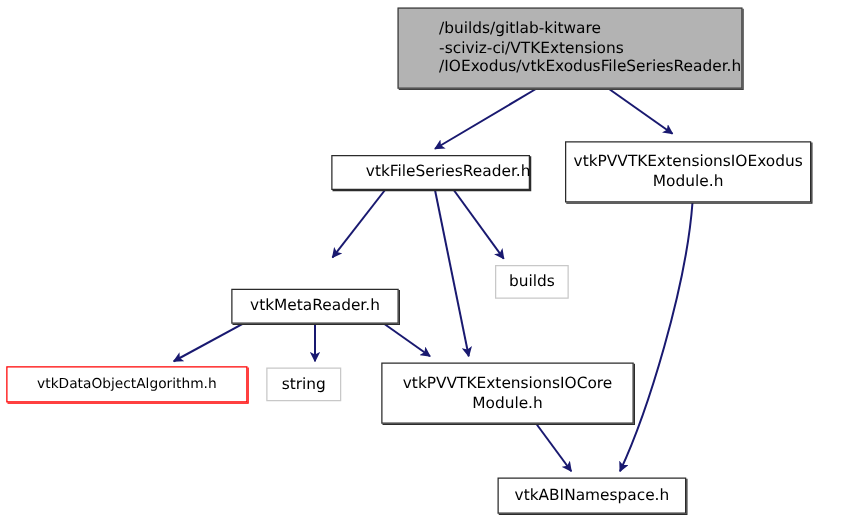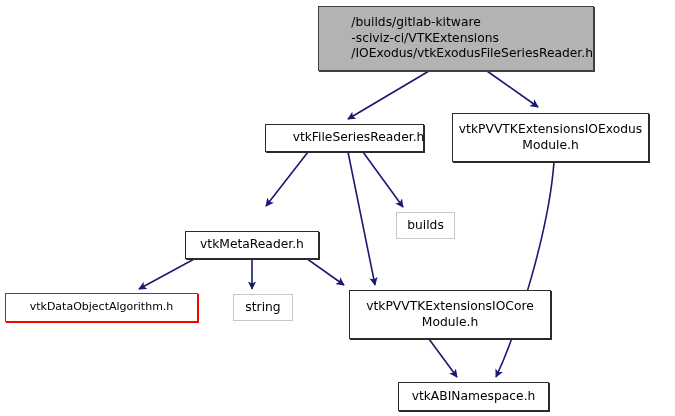--- a/index.html
+++ b/index.html
@@ -92,19 +92,19 @@
   <div id="nodes">
       <div class="node root" style="left: 318px; top: 6px; width: 276px; height: 65px;"><span class="node-label">/builds/gitlab-kitware
 -sciviz-ci/VTKExtensions
 /IOExodus/vtkExodusFileSeriesReader.h</span></div>
       <div class="node normal" style="left: 265px; top: 124px; width: 159px; height: 28px; padding-left: 28px;"><span class="node-label">vtkFileSeriesReader.h</span></div>
       <div class="node normal" style="left: 452px; top: 113px; width: 197px; height: 49px;"><span class="node-label">vtkPVVTKExtensionsIOExodus
 Module.h</span></div>
       <div class="node normal" style="left: 185px; top: 211px; width: 134px; height: 28px; margin-top: 20px;"><span class="node-label">vtkMetaReader.h</span></div>
       <div class="node system" style="left: 396px; top: 212px; width: 59px; height: 27px;"><span class="node-label">builds</span></div>
       <div class="node highlight" style="left: 5px; top: 293px; width: 193px; height: 29px;"><span class="node-label">vtkDataObjectAlgorithm.h</span></div>
-      <div class="node system" style="left: 233px; top: 294px; width: 60px; height: 27px;"><span class="node-label">string</span></div>
-      <div class="node normal" style="left: 305px; top: 290px; width: 202px; height: 49px; margin-left: 44px;"><span class="node-label">vtkPVVTKExtensionsIOCore
+      <div class="node system" style="left: 213px; top: 294px; width: 60px; height: 27px;"><span class="node-label">string</span></div>
+      <div class="node normal" style="left: 305px; top: 290px; width: 202px; height: 49px;"><span class="node-label">vtkPVVTKExtensionsIOCore
 Module.h</span></div>
       <div class="node normal" style="left: 398px; top: 382px; width: 151px; height: 29px; align-items: center;"><span class="node-label">vtkABINamespace.h</span></div>
     </div>
 
 </div>
 
 </body></html>

